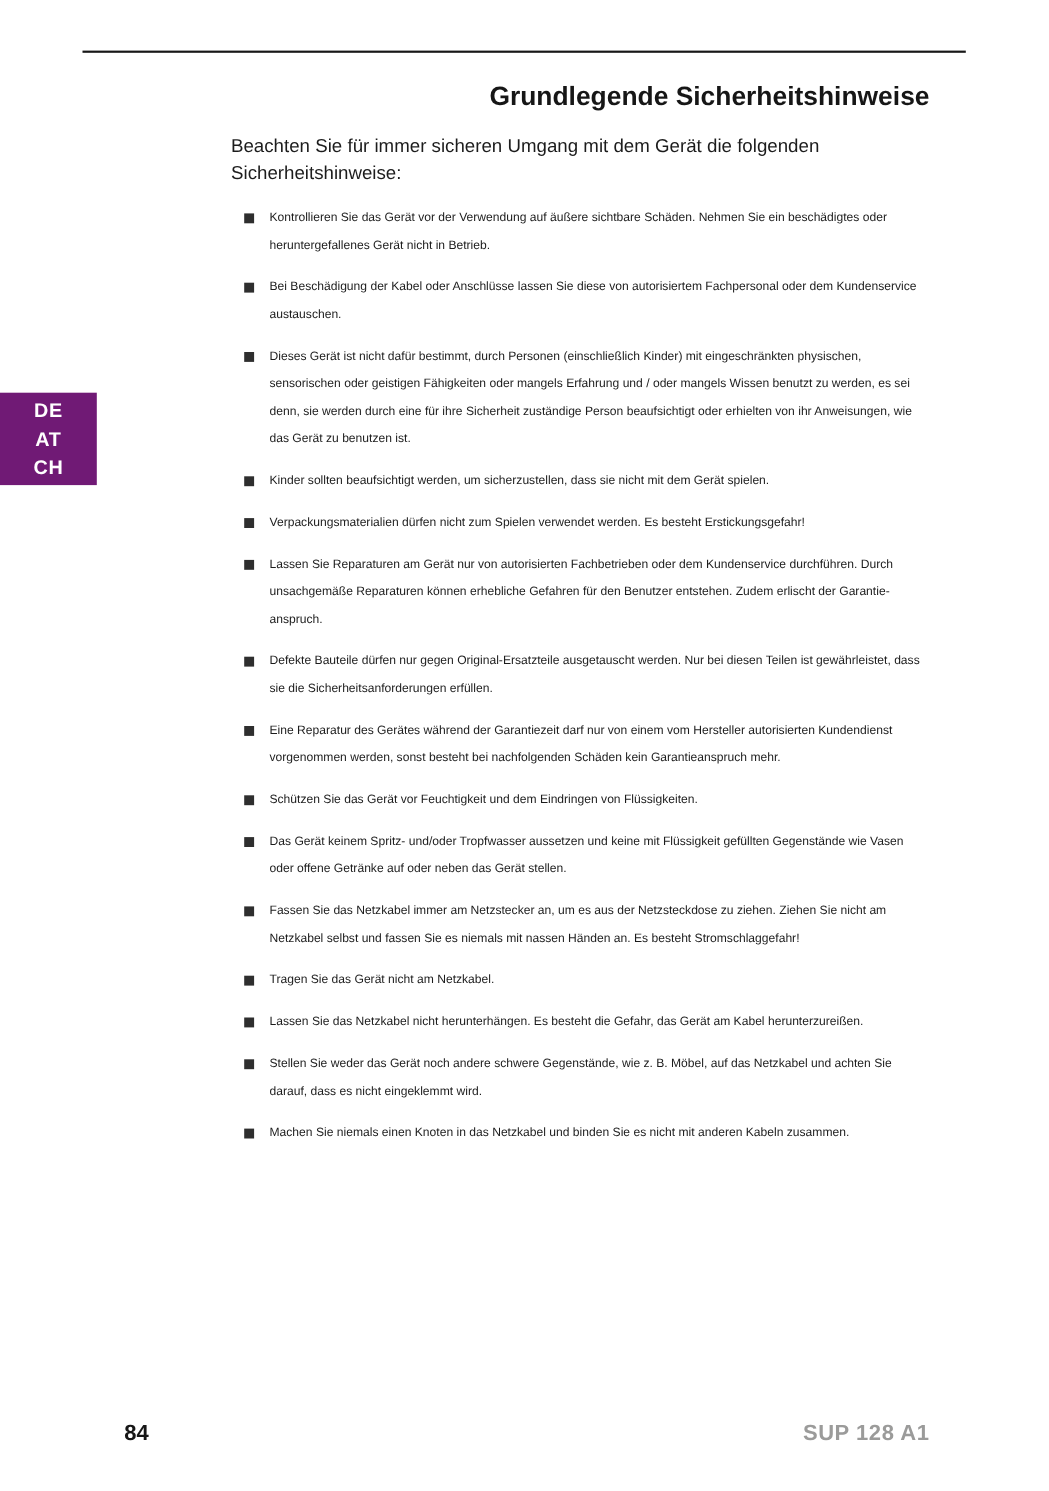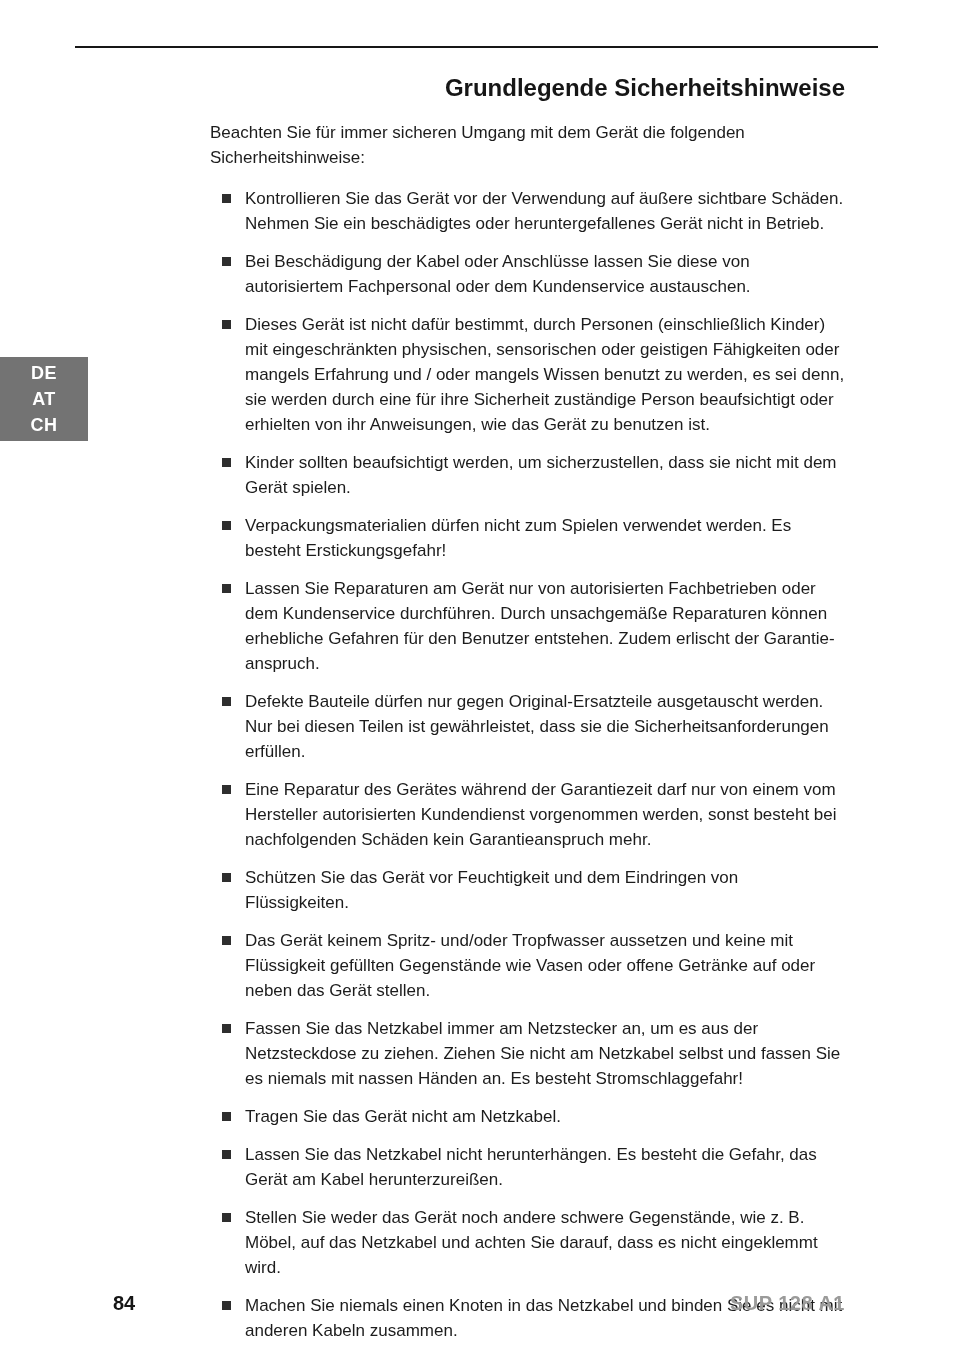--- a/index.html
+++ b/index.html
@@ -47,21 +47,21 @@
     height: 2px;
     background: #171717;
   }
   
   .lang-tab {
     position: absolute;
     left: 0;
     top: 357px;
     width: 88px;
     height: 84px;
-    background: #737373;
+    background: #701a75;
     color: #ffffff;
     display: flex;
     flex-direction: column;
     justify-content: center;
     align-items: center;
     font-weight: bold;
     font-size: 18px;
     line-height: 26px;
     letter-spacing: 0.5px;
   }
@@ -83,21 +83,21 @@
   }
   ul.bullets {
     list-style: none;
     margin: 0;
     padding: 0;
   }
   ul.bullets li {
     display: flex;
     align-items: flex-start;
     margin: 0 0 13px 12px;
-    font-size: 17px;
+    font-size: 11px;
     line-height: 25px;
   }
   .sq {
     flex: 0 0 auto;
     width: 9px;
     height: 9px;
     background: #2e2e2e;
     margin: 8px 14px 0 0;
   }
   

